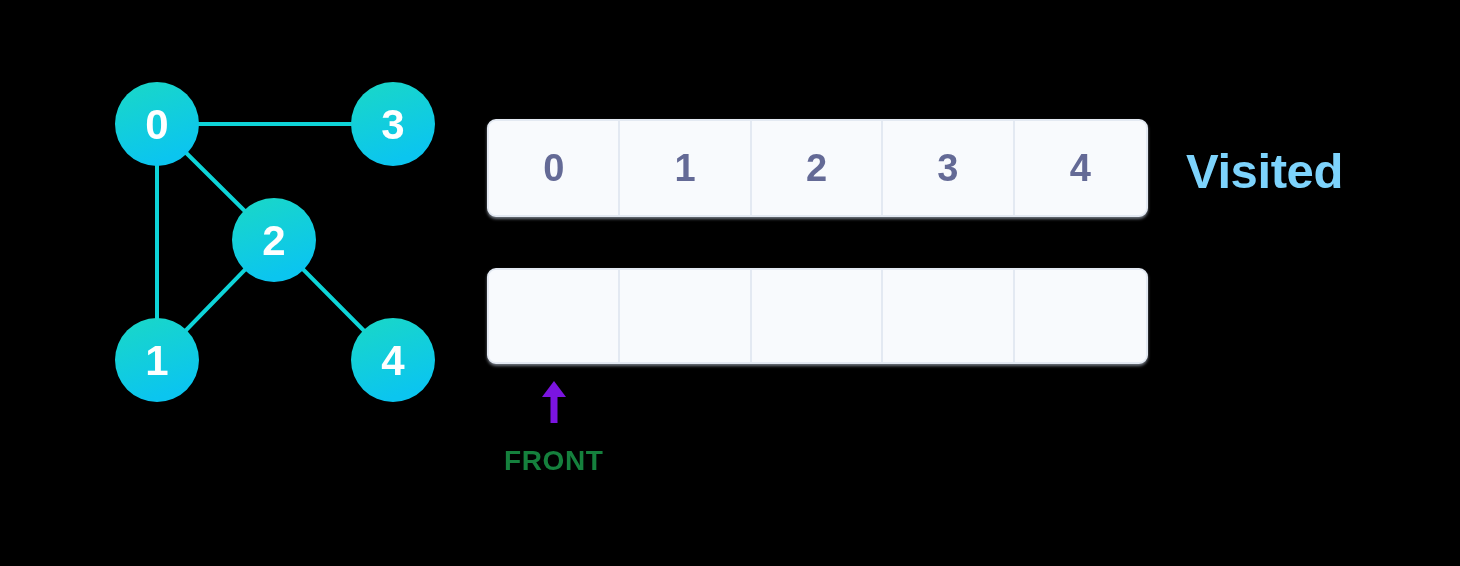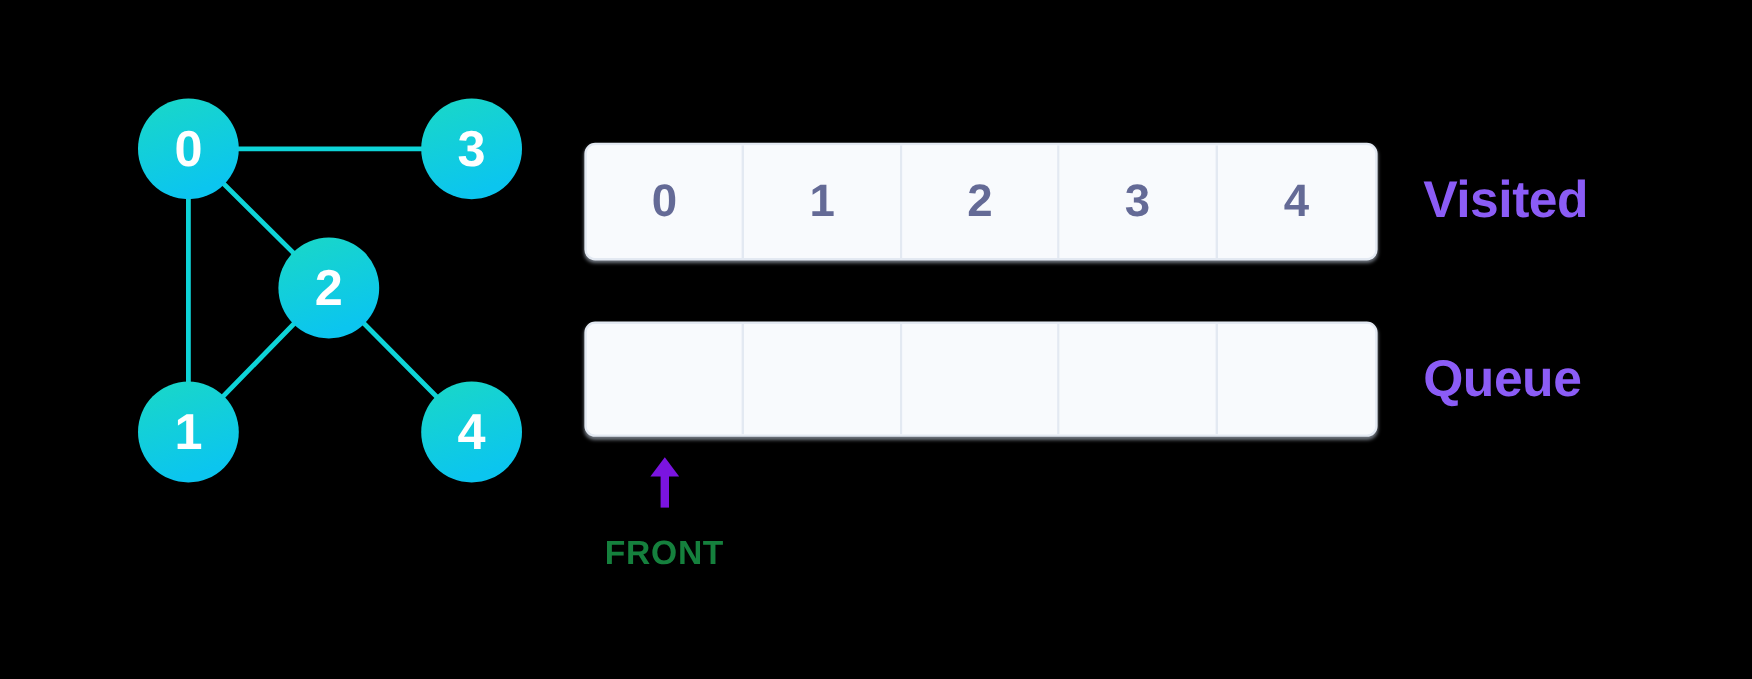--- a/index.html
+++ b/index.html
@@ -79,23 +79,23 @@
     background: #f8fafd;
   }
   .array-cell:last-child {
     border-right: none;
   }
 
   .array-label {
     position: absolute;
     font-family: "Liberation Sans", sans-serif;
     font-weight: bold;
-    font-size: 43px;
+    font-size: 49px;
     letter-spacing: -0.4px;
-    color: #8b5cf6;
+    color: #7dd3fc;
     white-space: nowrap;
   }
   #visited-label {
     left: 1186px;
     top: 143px;
   }
   #queue-label {
     left: 1186px;
     top: 292px;
   }
@@ -175,21 +175,20 @@
     </div>
   <div class="array-label" id="visited-label">Visited</div>
 
   <div class="array-row" id="queue-row" style="border-color: rgb(227, 233, 242);">
       <div class="array-cell" style="background: rgb(248, 250, 253); border-right-color: rgb(227, 233, 242);"></div>
       <div class="array-cell" style="background: rgb(248, 250, 253); border-right-color: rgb(227, 233, 242);"></div>
       <div class="array-cell" style="background: rgb(248, 250, 253); border-right-color: rgb(227, 233, 242);"></div>
       <div class="array-cell" style="background: rgb(248, 250, 253); border-right-color: rgb(227, 233, 242);"></div>
       <div class="array-cell" style="background: rgb(248, 250, 253); border-right-color: rgb(227, 233, 242);"></div>
     </div>
-  <div class="array-label" id="queue-label">Queue</div>
 
   <svg id="front-arrow" viewBox="0 0 30 44">
     <polygon id="front-arrow-head" points="15,1 27,17 3,17" fill="#7b14e0"></polygon>
     <rect id="front-arrow-shaft" x="11.5" y="15" width="7" height="28" fill="#7b14e0"></rect>
   </svg>
   <div id="front-label">FRONT</div>
 
 </div>
 
 </body></html>

